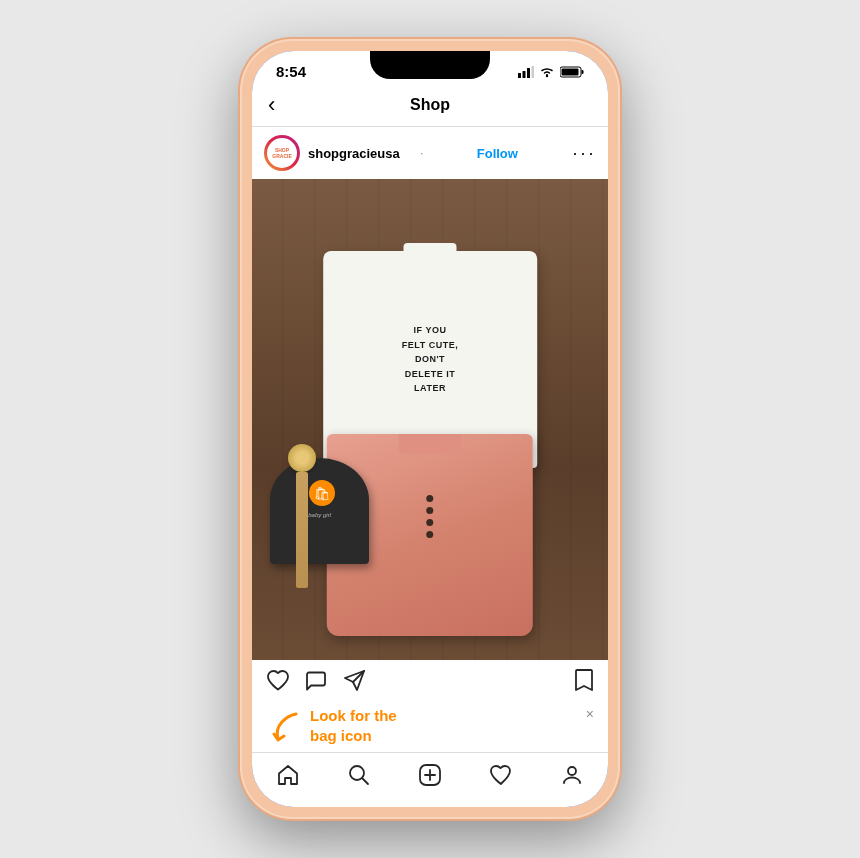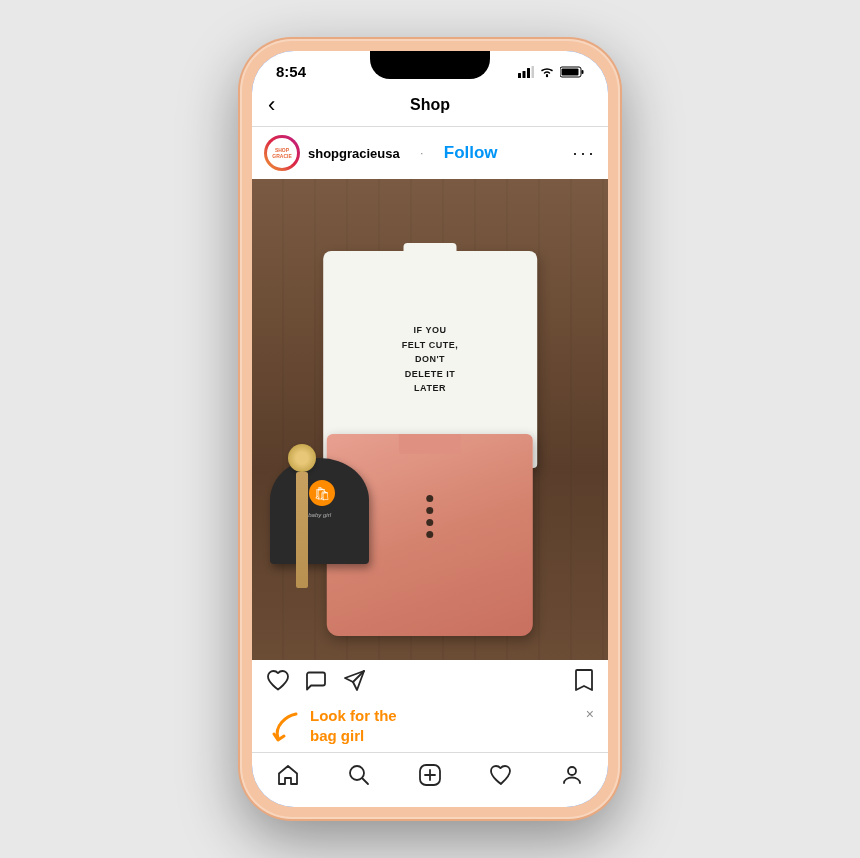--- a/index.html
+++ b/index.html
@@ -145,24 +145,25 @@
       font-weight: 600;
       color: #000;
     }
 
     .dot-sep {
       color: #8e8e8e;
       font-size: 12px;
     }
 
     .follow-btn {
-      font-size: 17px;
+      font-size: 13px;
       font-weight: 600;
       color: #0095f6;
       cursor: pointer;
+      margin-left: 33px;
     }
 
     .more-dots {
       color: #000;
       font-size: 18px;
       letter-spacing: 2px;
     }
 
     
     .post-image {
@@ -544,21 +545,21 @@
     </div>
 
     <div class="annotation-area">
       <div class="arrow-annotation">
 
         <svg width="40" height="40" viewBox="0 0 40 40">
           <path d="M30 8 C20 10 8 20 12 32" stroke="#ff8c00" stroke-width="3" fill="none" stroke-linecap="round"></path>
           <path d="M8 28 L12 34 L18 30" stroke="#ff8c00" stroke-width="3" fill="none" stroke-linecap="round" stroke-linejoin="round"></path>
         </svg>
         <span class="annotation-text" style="white-space:pre-line;">Look for the
-bag girl</span>
+bag icon</span>
       </div>
       <span class="close-btn">×</span>
     </div>
 
     <div class="bottom-nav">
       <span class="nav-icon">
         <svg width="24" height="24" viewBox="0 0 24 24" fill="none">
           <path d="M3 10.5L12 3L21 10.5V21H15V15H9V21H3V10.5Z" stroke="#262626" stroke-width="1.8" stroke-linejoin="round" fill="none"></path>
         </svg>
       </span>

